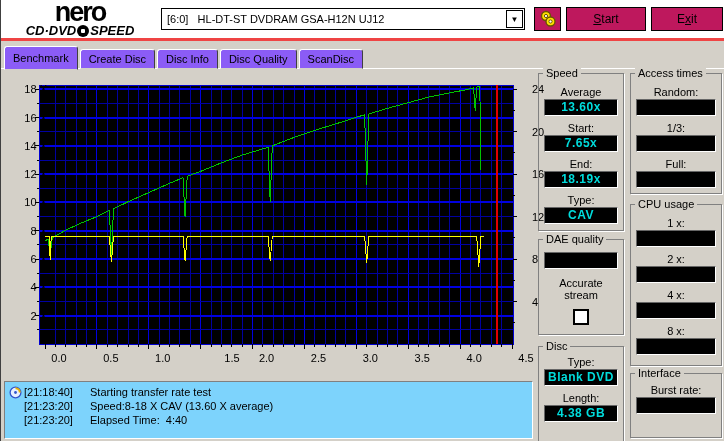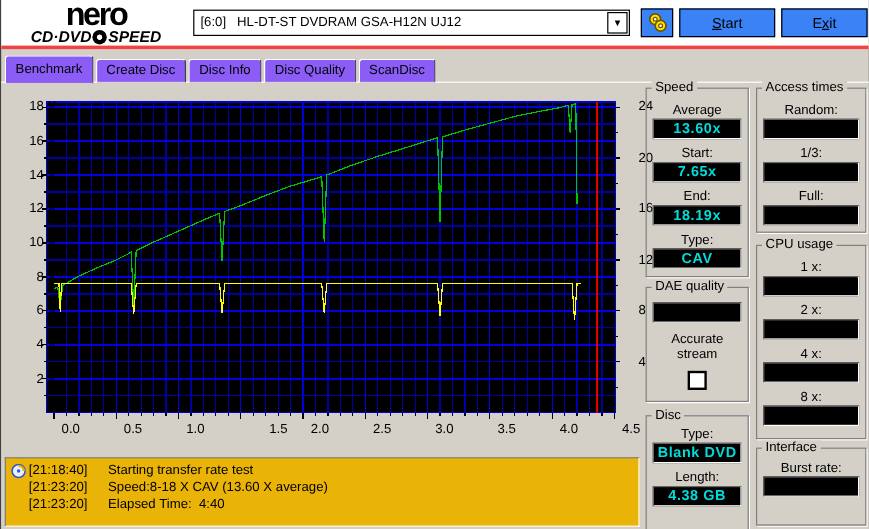--- a/index.html
+++ b/index.html
@@ -13,21 +13,21 @@
   .brand-name{font-size:27px;font-weight:bold;letter-spacing:-2px;line-height:25px;}
   .brand-sub{font-size:13px;font-weight:bold;font-style:italic;line-height:12px;
              display:flex;align-items:center;justify-content:center;gap:1px;letter-spacing:0;}
   .disc-glyph{display:inline-block;width:12px;height:12px;border-radius:50%;
               background:radial-gradient(circle,#fff 0 2px,#000 2.5px 6px);}
   .combo{position:absolute;left:160px;top:8px;width:364px;height:22px;background:#fff;
          border:1px solid #000;box-sizing:border-box;display:flex;align-items:center;}
   .combo-text{flex:1;padding-left:5px;white-space:pre;overflow:hidden;}
   .combo-arrow{width:17px;height:18px;margin-right:1px;border:1px solid #000;background:#fff;
                display:flex;align-items:center;justify-content:center;font-size:8px;box-sizing:border-box;}
-  .btn{position:absolute;top:7px;height:24px;background:#3b82f6;border:1px solid #000;
+  .btn{position:absolute;top:7px;height:24px;background:#be185d;border:1px solid #000;
        box-sizing:border-box;display:flex;align-items:center;justify-content:center;
        font-size:12px;cursor:default;}
   #btn-icon{left:533px;width:27px;}
   #btn-start{left:565px;width:80px;}
   #btn-exit{left:650px;width:72px;}
   .ul{text-decoration:underline;}
   
   .tabstrip{position:absolute;left:3px;top:45px;height:24px;display:flex;align-items:flex-end;z-index:3;}
   .tab{height:20px;line-height:19px;padding:0 8px;background:#8b5cf6;
        border:1px solid;border-color:#fff #404040 #d4d0c8 #fff;
@@ -44,21 +44,21 @@
   .panel{position:absolute;border:1px solid #808080;box-shadow:1px 1px 0 #fff;box-sizing:border-box;}
   .panel-title{position:absolute;top:-7px;left:4px;background:#d4d0c8;padding:0 3px;line-height:12px;}
   .lab{text-align:center;line-height:12px;margin-top:6px;}
   .lab.first{margin-top:12px;}
   .vbox{height:17px;margin:1px 5px 0;background:#000;border:1px solid;
         border-color:#666 #fff #fff #666;color:#00dcdc;font-weight:bold;font-size:12px;
         text-align:center;line-height:15px;letter-spacing:.5px;box-sizing:border-box;
         font-family:"Liberation Sans",sans-serif;}
   .checkbox{width:12px;height:12px;border:2px solid #000;background:#fff;margin:8px auto 0;}
   
-  .logbox{position:absolute;left:3px;top:312px;width:529px;height:58px;background:#eab308;
+  .logbox{position:absolute;left:3px;top:312px;width:529px;height:58px;background:#7dd3fc;
           border:1px solid;border-color:#808080 #fff #fff #808080;box-sizing:border-box;
           padding-top:4px;}
   .logrow{position:relative;height:14px;line-height:13px;display:flex;padding-left:19px;}
   .logtime{width:66px;white-space:pre;}
   .logmsg{white-space:pre;}
   .logicon{position:absolute;left:4px;top:0px;width:13px;height:13px;}
 </style>
 </head>
 <body>
 

